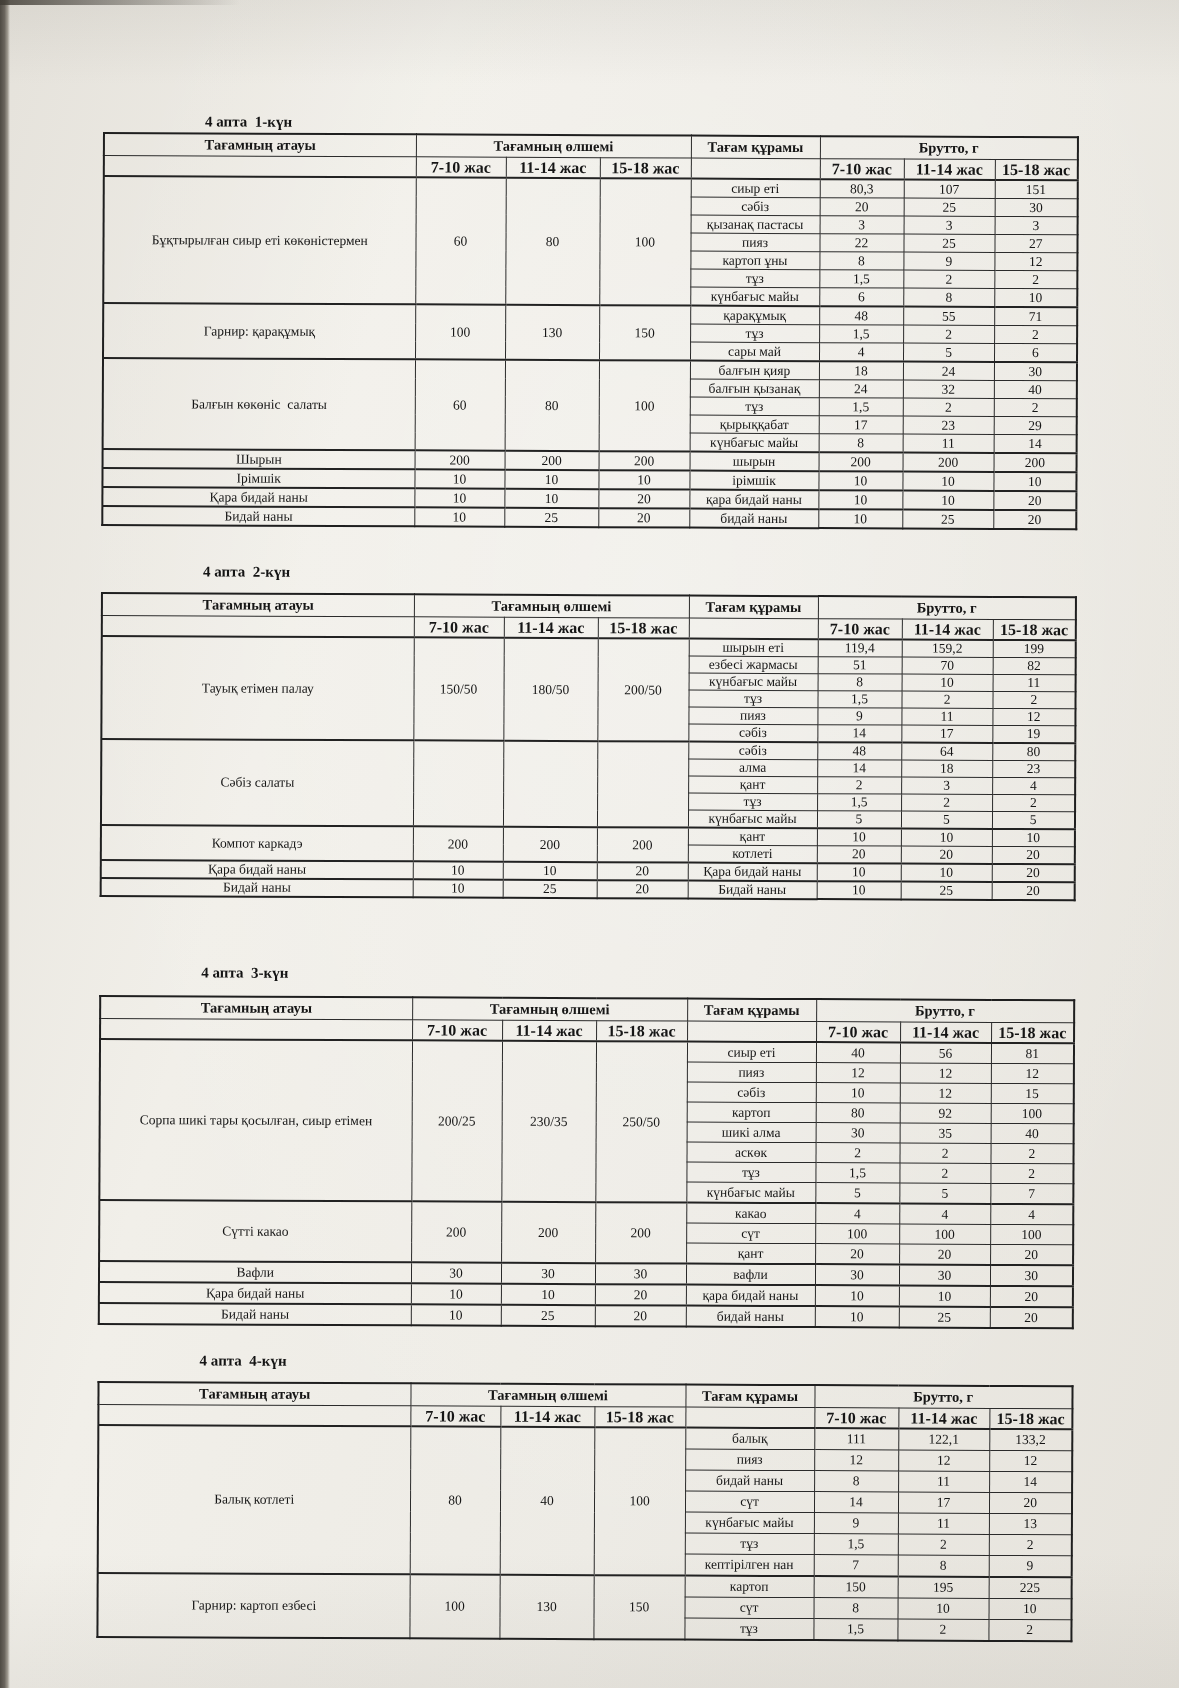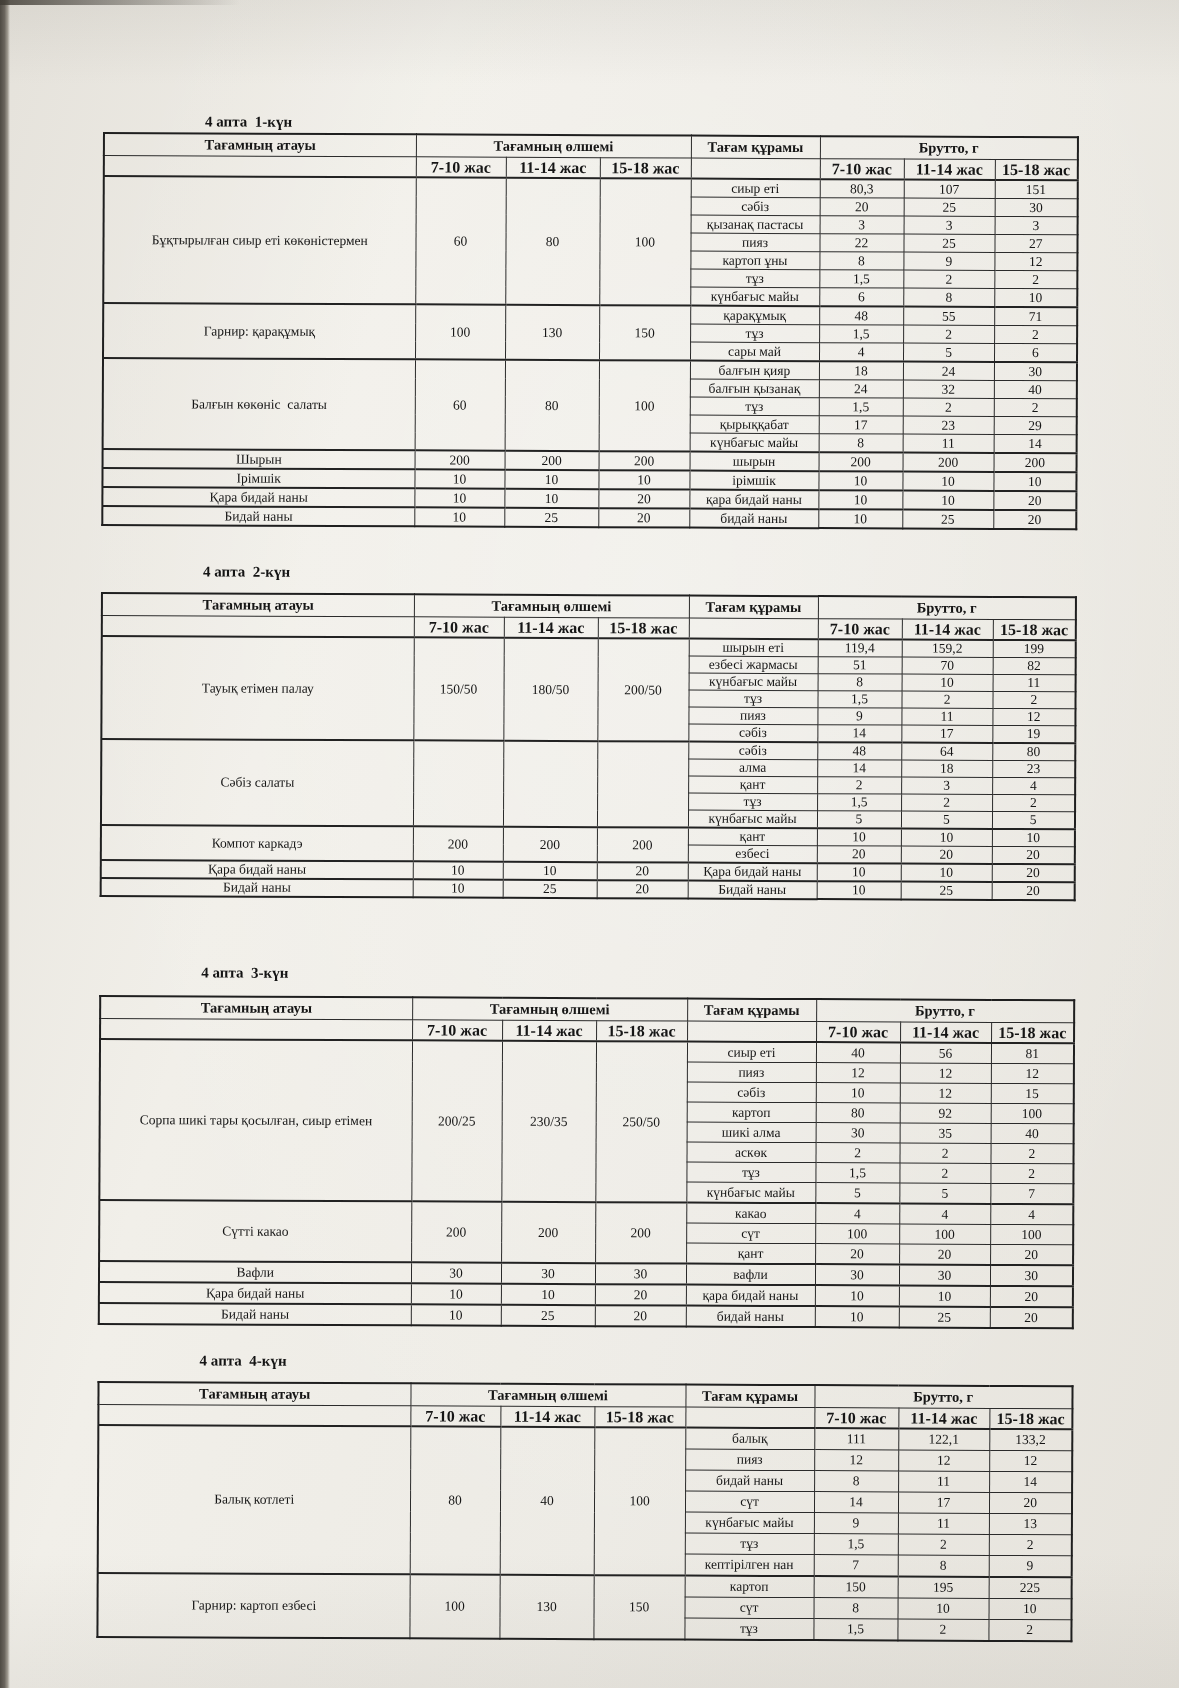--- a/index.html
+++ b/index.html
@@ -361,21 +361,21 @@
               <td rowspan="2" class="dish">Компот каркадэ</td>
               <td rowspan="2">200</td>
               <td rowspan="2">200</td>
               <td rowspan="2">200</td>
               <td>қант</td>
               <td>10</td>
               <td>10</td>
               <td>10</td>
             </tr>
             <tr>
-              <td>езбесі</td>
+              <td>котлеті</td>
               <td>20</td>
               <td>20</td>
               <td>20</td>
             </tr>
             <tr class="g-top">
               <td rowspan="1" class="dish">Қара бидай наны</td>
               <td rowspan="1">10</td>
               <td rowspan="1">10</td>
               <td rowspan="1">20</td>
               <td>Қара бидай наны</td>

